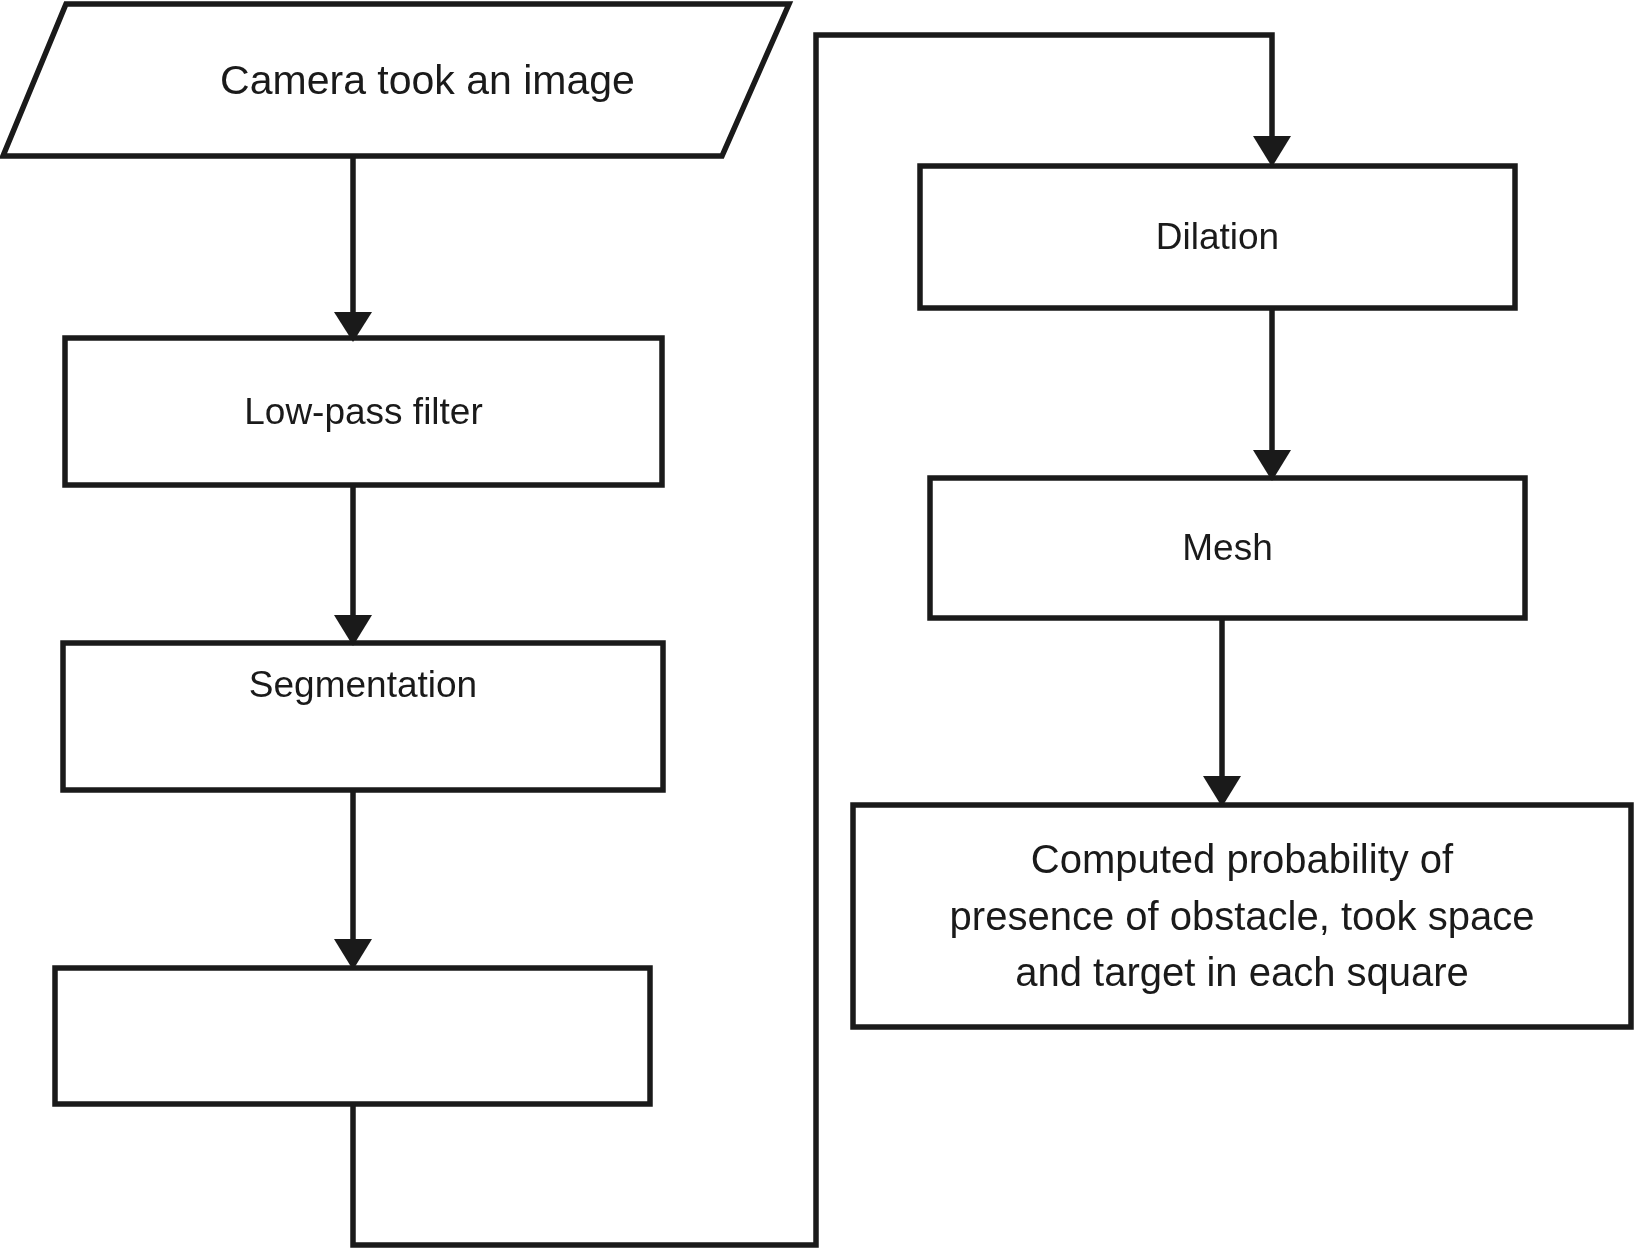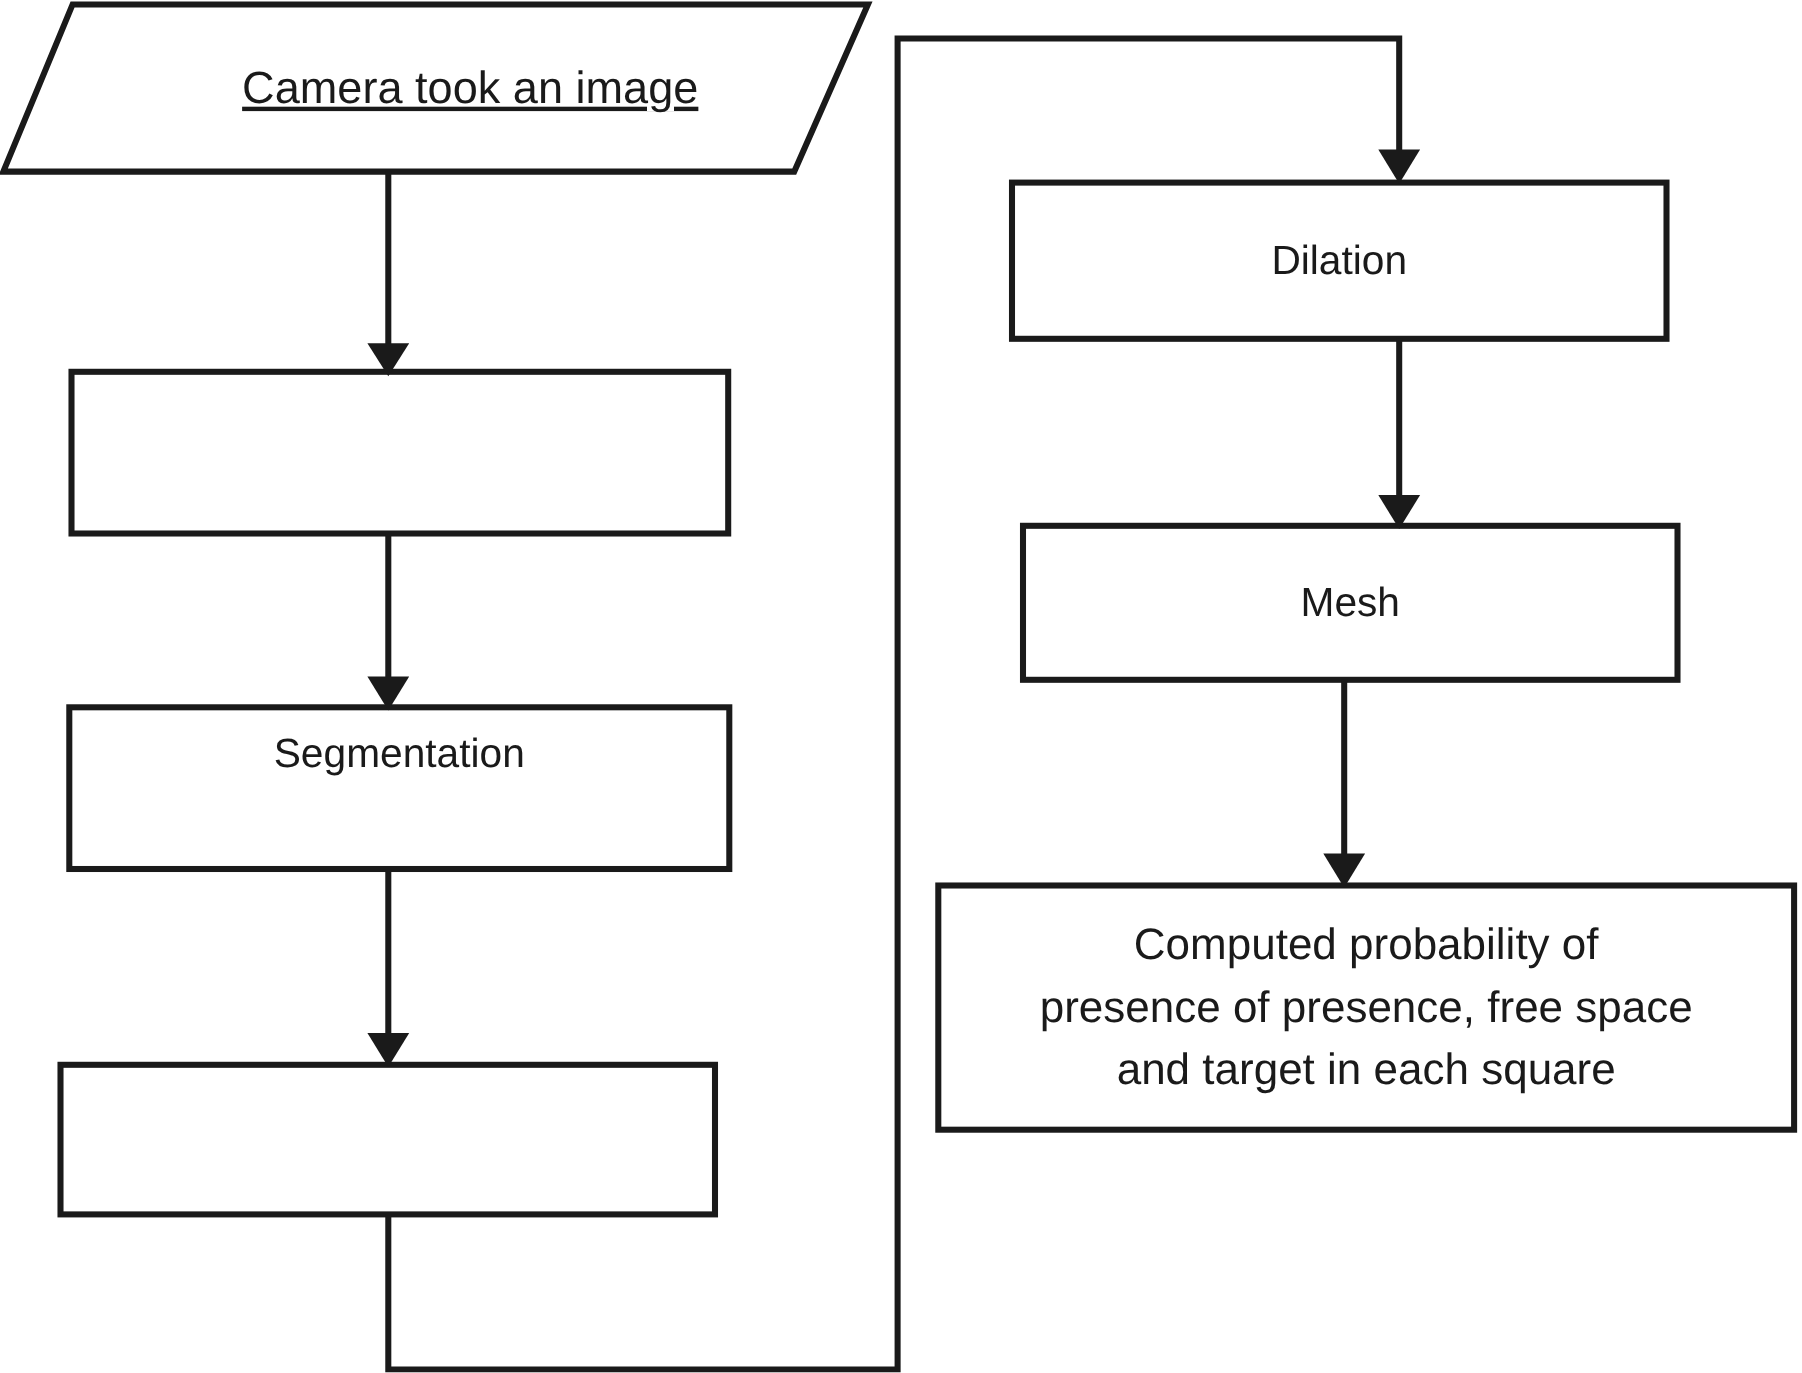--- a/index.html
+++ b/index.html
@@ -28,21 +28,21 @@
     display: flex;
     align-items: center;
     justify-content: center;
     text-align: center;
     color: #1a1a1a;
     font-family: "Liberation Sans", sans-serif;
     font-weight: 400;
     pointer-events: none;
     white-space: pre-line;
   }
-  .lbl-start   { font-size: 41px; text-decoration: underline; }
+  .lbl-start   { font-size: 41px; }
   .lbl-process { font-size: 37px; }
   .lbl-result  { font-size: 40px; line-height: 1.42; }
 </style>
 </head>
 <body>
 
 <div id="canvas">
 
   <svg id="flow-svg" viewBox="0 0 1638 1248" xmlns="http://www.w3.org/2000/svg">
 
@@ -87,25 +87,26 @@
 
     <g>
       <line x1="1222" y1="618" x2="1222" y2="778" stroke="#1a1a1a" stroke-width="5.5"></line>
       <polygon points="1203,776 1241,776 1222,807" fill="#1a1a1a"></polygon>
     </g>
 
   </svg>
 
   <div class="node-label lbl-start" style="left:66px; top:4px; width:723px; height:152px;">Camera took an image</div>
 
+  <div class="node-label lbl-process" style="left:65px; top:338px; width:597px; height:147px;">Low-pass filter</div>
 
   <div class="node-label lbl-process" style="left:63px; top:611px; width:600px; height:147px;">Segmentation</div>
 
 
   <div class="node-label lbl-process" style="left:930px; top:478px; width:595px; height:140px;">Mesh</div>
 
   <div class="node-label lbl-process" style="left:920px; top:166px; width:595px; height:142px;">Dilation</div>
 
   <div class="node-label lbl-result" style="left:853px; top:805px; width:778px; height:222px;">Computed probability of
-presence of presence, free space
+presence of obstacle, took space
 and target in each square</div>
 
 </div>
 
 </body></html>

